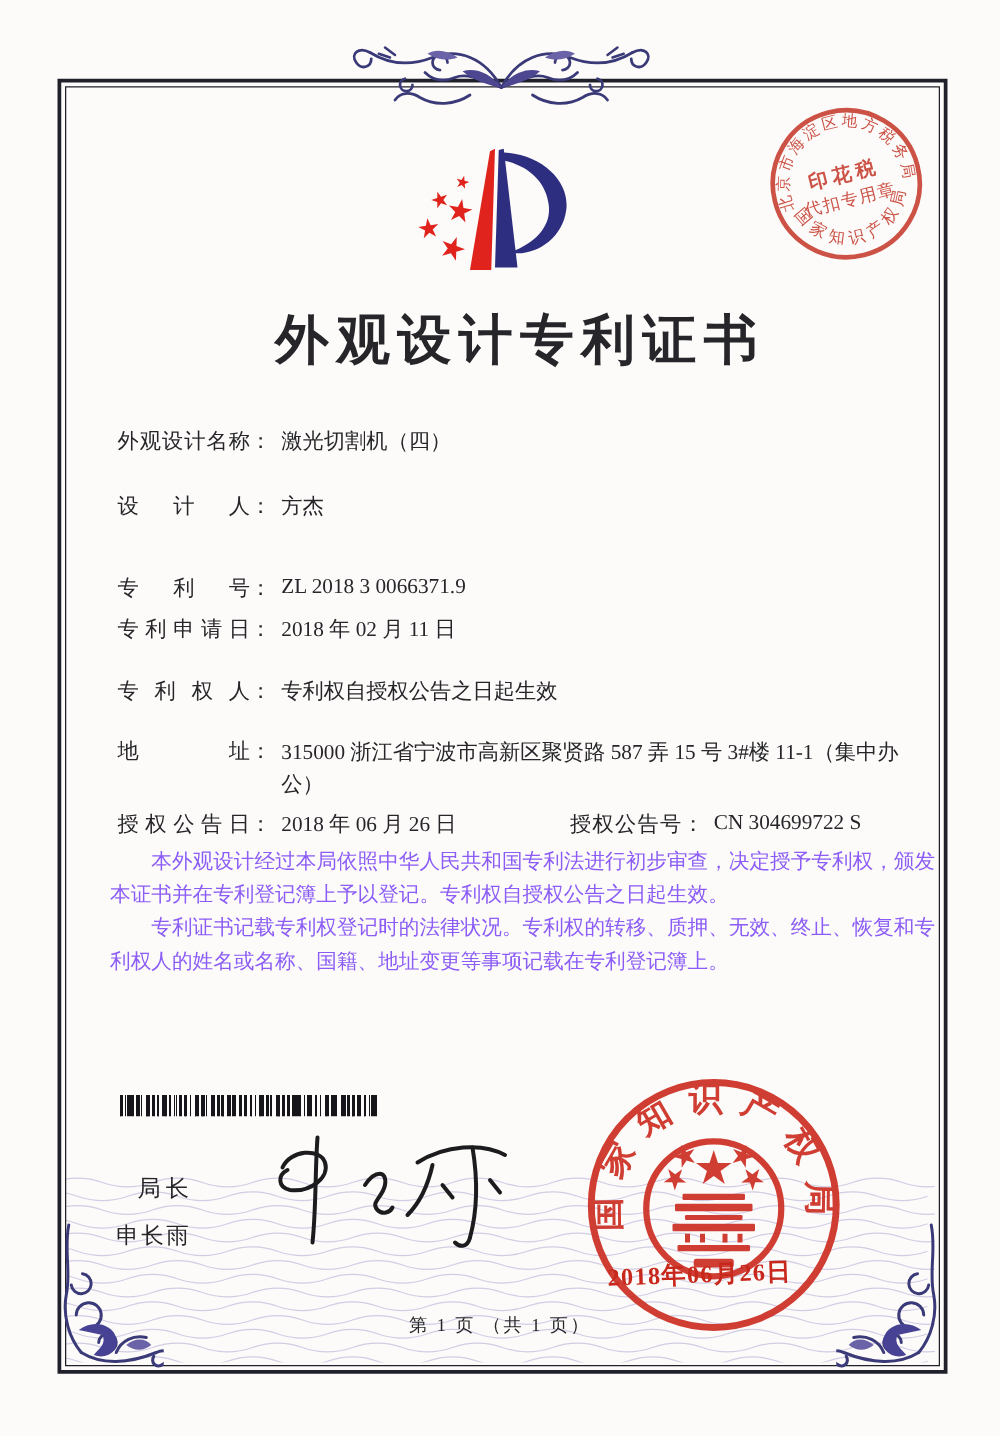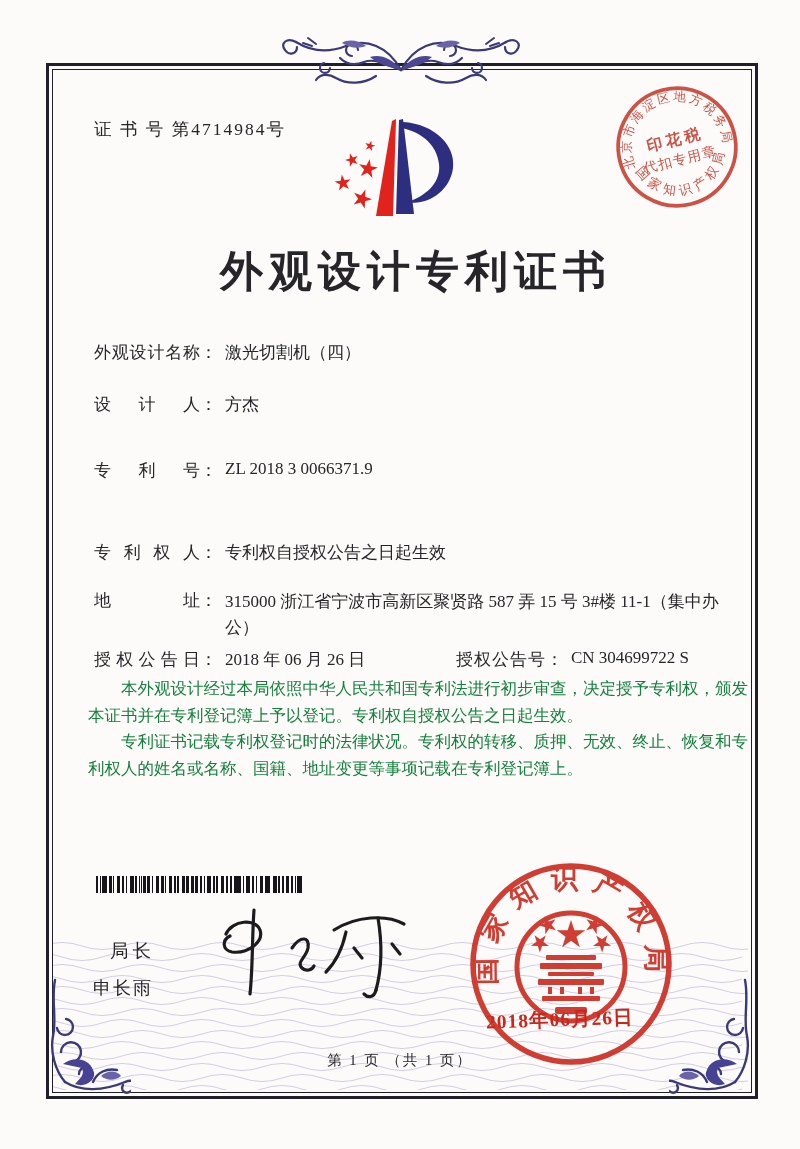--- a/index.html
+++ b/index.html
@@ -21,21 +21,21 @@
   .title{left:0;top:243px;width:100%;text-align:center;font-size:43px;font-weight:700;letter-spacing:6px;z-index:3;padding-left:16px;}
   
   .row{position:absolute;left:94px;right:54px;font-size:17px;z-index:3;white-space:nowrap;}
   .lbl{display:inline-block;width:106px;text-align:justify;text-align-last:justify;vertical-align:top;}
   .colon{display:inline-block;margin-right:8px;vertical-align:top;}
   .val{vertical-align:top;}
   .val-wrap{display:inline-block;width:524px;white-space:normal;line-height:1.55;}
   .grant-pub{position:absolute;left:362px;top:0;}
   .grant-pub .lbl2{letter-spacing:1px;}
   
-  .paras{left:88px;top:676px;width:660px;font-size:16.5px;line-height:1.62;text-align:justify;z-index:3;color:#15803d;}
+  .paras{left:88px;top:676px;width:660px;font-size:16.5px;line-height:1.62;text-align:justify;z-index:3;color:#8b5cf6;}
   .paras p{margin:0;text-indent:2em;}
   
   .barcode{left:96px;top:876px;width:208px;height:17px;z-index:3;
     background-image:
       repeating-linear-gradient(90deg,#15151a 0 2px,transparent 2px 4px,#15151a 4px 5px,transparent 5px 8px,#15151a 8px 11px,transparent 11px 13px),
       repeating-linear-gradient(90deg,#15151a 0 1px,transparent 1px 6px,#15151a 6px 8px,transparent 8px 15px);}
   
   .role{left:110px;top:938px;font-size:18.5px;letter-spacing:4px;z-index:3;}
   .dname{left:93px;top:976px;font-size:18px;letter-spacing:2px;z-index:3;}
   .sig{left:196px;top:896px;z-index:4;}
@@ -123,21 +123,20 @@
       <path d="M12 74 a10 10 0 1 1 12 10"></path>
       <path d="M16 104 C32 114 54 113 76 104"></path>
       <path d="M76 104 c9 -4 13 3 6 9 c-5 4 -11 0 -8 -6"></path>
       <path d="M30 96 a7 7 0 1 1 8 7"></path>
       <path d="M44 104 c4 -10 14 -14 24 -12"></path>
     </g>
     <path d="M14 86 C24 78 40 80 44 92 C47 103 36 110 26 106 C31 100 36 97 33 90 Z" fill="#474293"></path>
     <path d="M52 98 C58 92 68 92 72 98 C66 103 58 103 52 98 Z" fill="#6a63a8"></path>
   </svg>
 
-  <div class="abs cert-no">证 书 号 第4714984号</div>
 
   <svg class="abs logo" width="150" height="130" viewBox="0 0 150 130">
     <g fill="#e0231c">
       <use href="#star5" transform="translate(40,40) scale(0.55) rotate(14)"></use>
       <use href="#star5" transform="translate(22,54) scale(0.7) rotate(-18)"></use>
       <use href="#star5" transform="translate(38,63) scale(1.0) rotate(10)"></use>
       <use href="#star5" transform="translate(13,77) scale(0.85) rotate(-8)"></use>
       <use href="#star5" transform="translate(32,93) scale(1.0) rotate(20)"></use>
     </g>
     <polygon points="62,15 66,13 63,110 46,110" fill="#e0231c"></polygon>
@@ -148,20 +147,23 @@
   <h1 class="abs title" style="margin:0;">外观设计专利证书</h1>
 
   <div class="row" style="top:393px">
     <span class="lbl">设计人</span><span class="colon">：</span><span class="val">方杰</span>
   </div>
   <div class="row" style="top:341px">
     <span class="lbl">外观设计名称</span><span class="colon">：</span><span class="val">激光切割机（四）</span>
   </div>
   <div class="row" style="top:459px">
     <span class="lbl">专利号</span><span class="colon">：</span><span class="val">ZL 2018 3 0066371.9</span>
+  </div>
+  <div class="row" style="top:492px">
+    <span class="lbl">专利申请日</span><span class="colon">：</span><span class="val">2018 年 02 月 11 日</span>
   </div>
   <div class="row" style="top:541px">
     <span class="lbl">专利权人</span><span class="colon">：</span><span class="val">专利权自授权公告之日起生效</span>
   </div>
   <div class="row" style="top:589px">
     <span class="lbl">地址</span><span class="colon">：</span><span class="val val-wrap">315000 浙江省宁波市高新区聚贤路 587 弄 15 号 3#楼 11-1（集中办公）</span>
   </div>
   <div class="row" style="top:648px">
     <span class="lbl">授权公告日</span><span class="colon">：</span><span class="val">2018 年 06 月 26 日</span>
     <span class="grant-pub">

